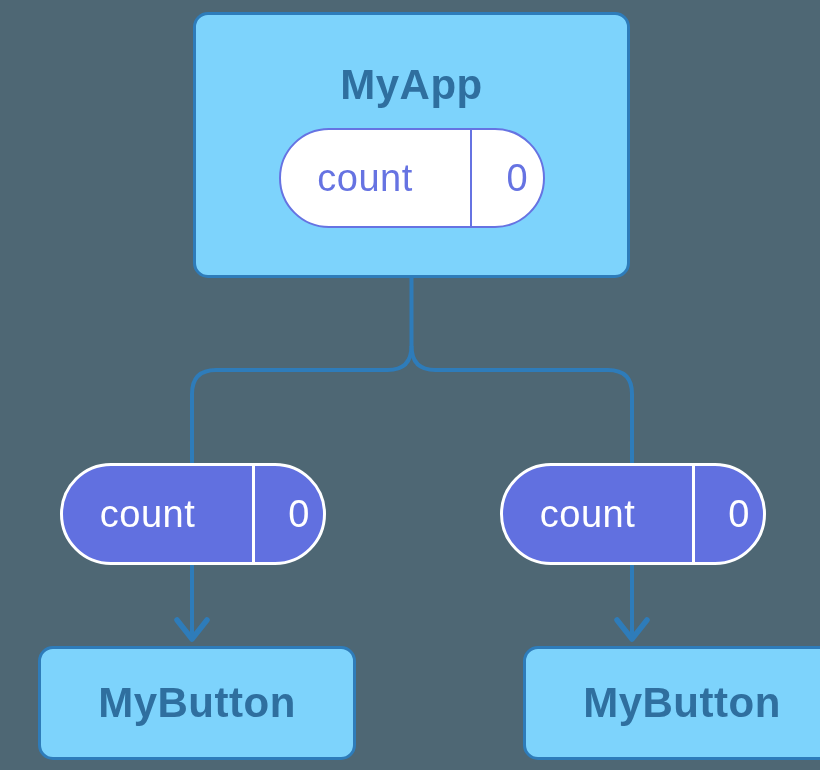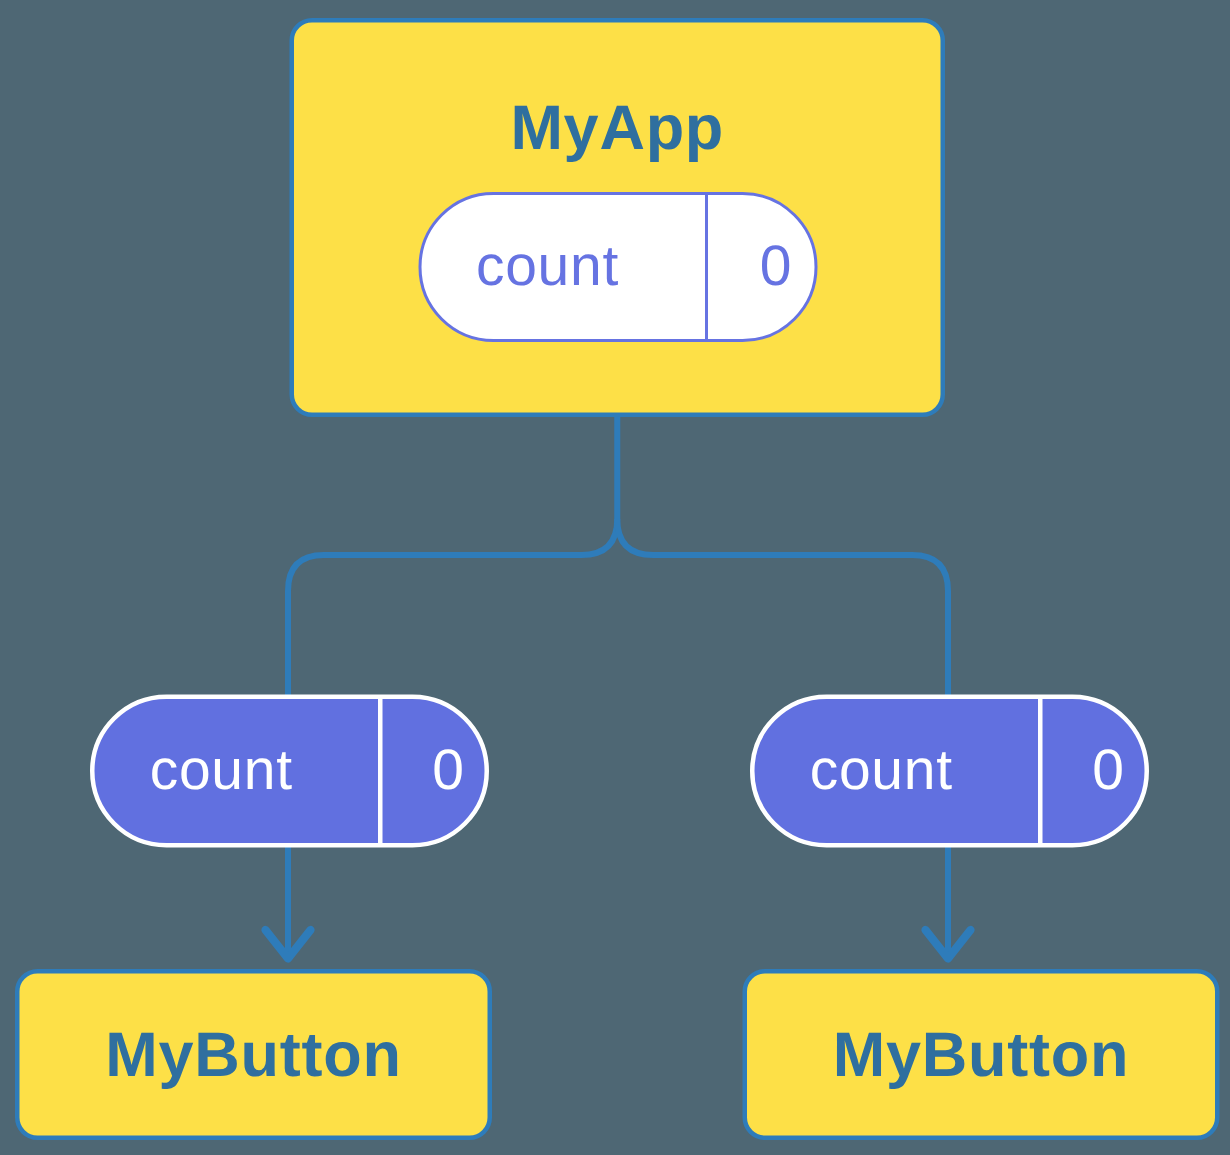--- a/index.html
+++ b/index.html
@@ -20,37 +20,37 @@
     width:820px;height:770px;
     background:var(--background);
     overflow:hidden;
   }
   svg.connectors{position:absolute;left:0;top:0;z-index:0;}
   .branch{stroke:var(--line);stroke-width:4;fill:none;}
   .arrowhead{stroke:var(--line);stroke-width:5.5;fill:none;stroke-linecap:round;stroke-linejoin:round;}
 
   .card{
     position:absolute;
-    background:#fde047;
+    background:#7dd3fc;
     border:3px solid var(--card-border);
     border-radius:15px;
     box-sizing:border-box;
     display:flex;flex-direction:column;
     align-items:center;justify-content:center;
     z-index:1;
   }
   .card-title{
     color:var(--card-text);
     font-size:42px;
     font-weight:700;
     letter-spacing:.5px;
     line-height:1.1;
   }
   .root-card{left:193px;top:12px;width:437px;height:266px;gap:20px;}
-  .child-card{width:318px;height:114px;}
+  .child-card{width:318px;height:114px;margin-left:28px;}
   .child-card.left{left:10px;top:646px;}
   .child-card.right{left:495px;top:646px;}
 
   .pill{
     display:flex;align-items:stretch;
     width:266px;height:100px;
     border-radius:50px;
     box-sizing:border-box;
     overflow:hidden;
     font-size:38px;

